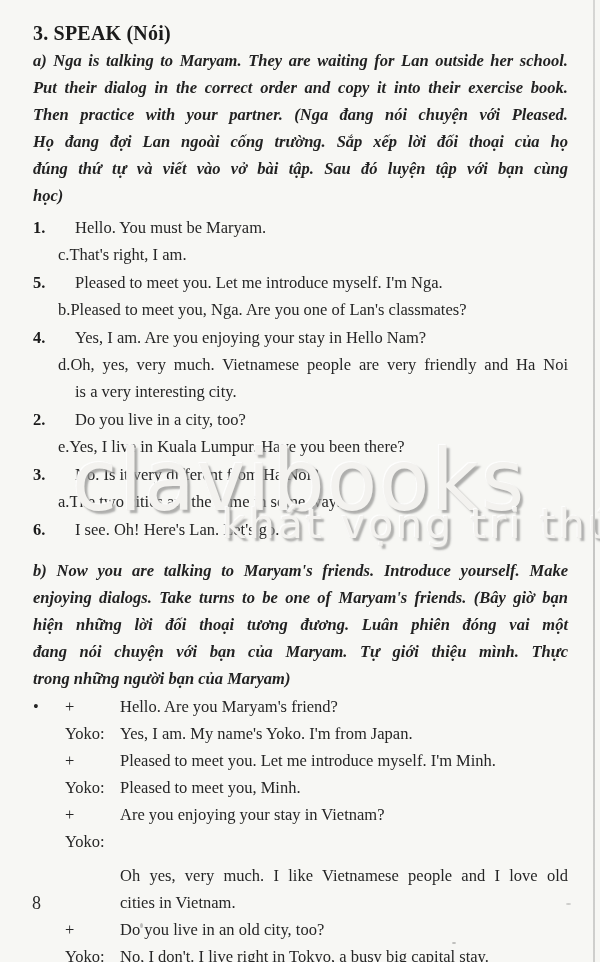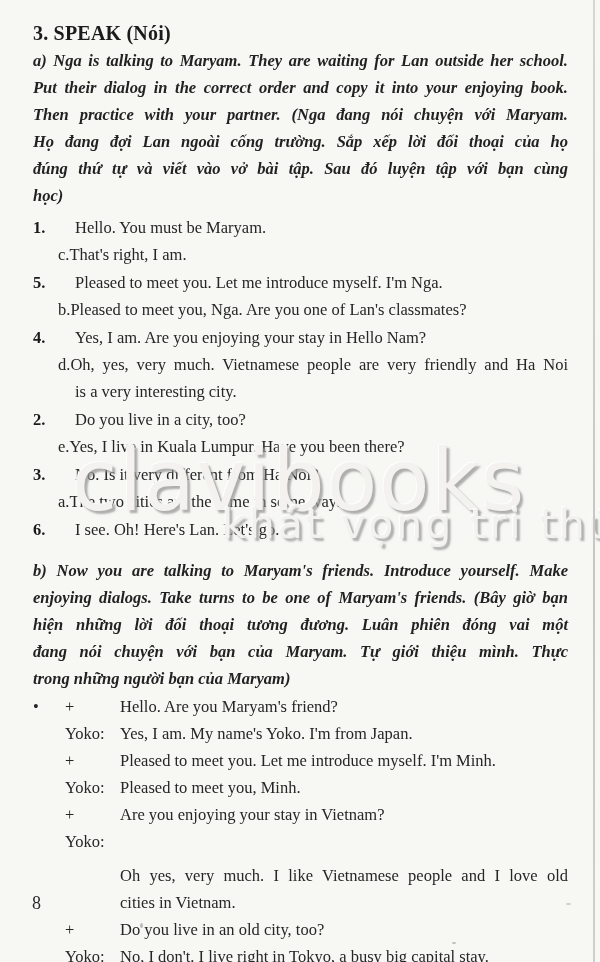--- a/index.html
+++ b/index.html
@@ -94,22 +94,22 @@
 </style>
 </head>
 <body>
 
 <div class="page">
 
   <div class="title">3. SPEAK (Nói)</div>
 
   <div class="task">
     <div class="jl">a) Nga is talking to Maryam. They are waiting for Lan outside her school.</div>
-    <div class="jl">Put their dialog in the correct order and copy it into your enjoying book.</div>
-    <div class="jl">Then practice with your partner. (Nga đang nói chuyện với Maryam.</div>
+    <div class="jl">Put their dialog in the correct order and copy it into their exercise book.</div>
+    <div class="jl">Then practice with your partner. (Nga đang nói chuyện với Pleased.</div>
     <div class="jl">Họ đang đợi Lan ngoài cống trường. Sắp xếp lời đối thoại của họ</div>
     <div class="jl">đúng thứ tự và viết vào vở bài tập. Sau đó luyện tập với bạn cùng</div>
     <div>học)</div>
   </div>
 
   <div class="ordering">
 
     <div class="pair">
       <div class="prompt">
         <span class="pnum">1.</span>

